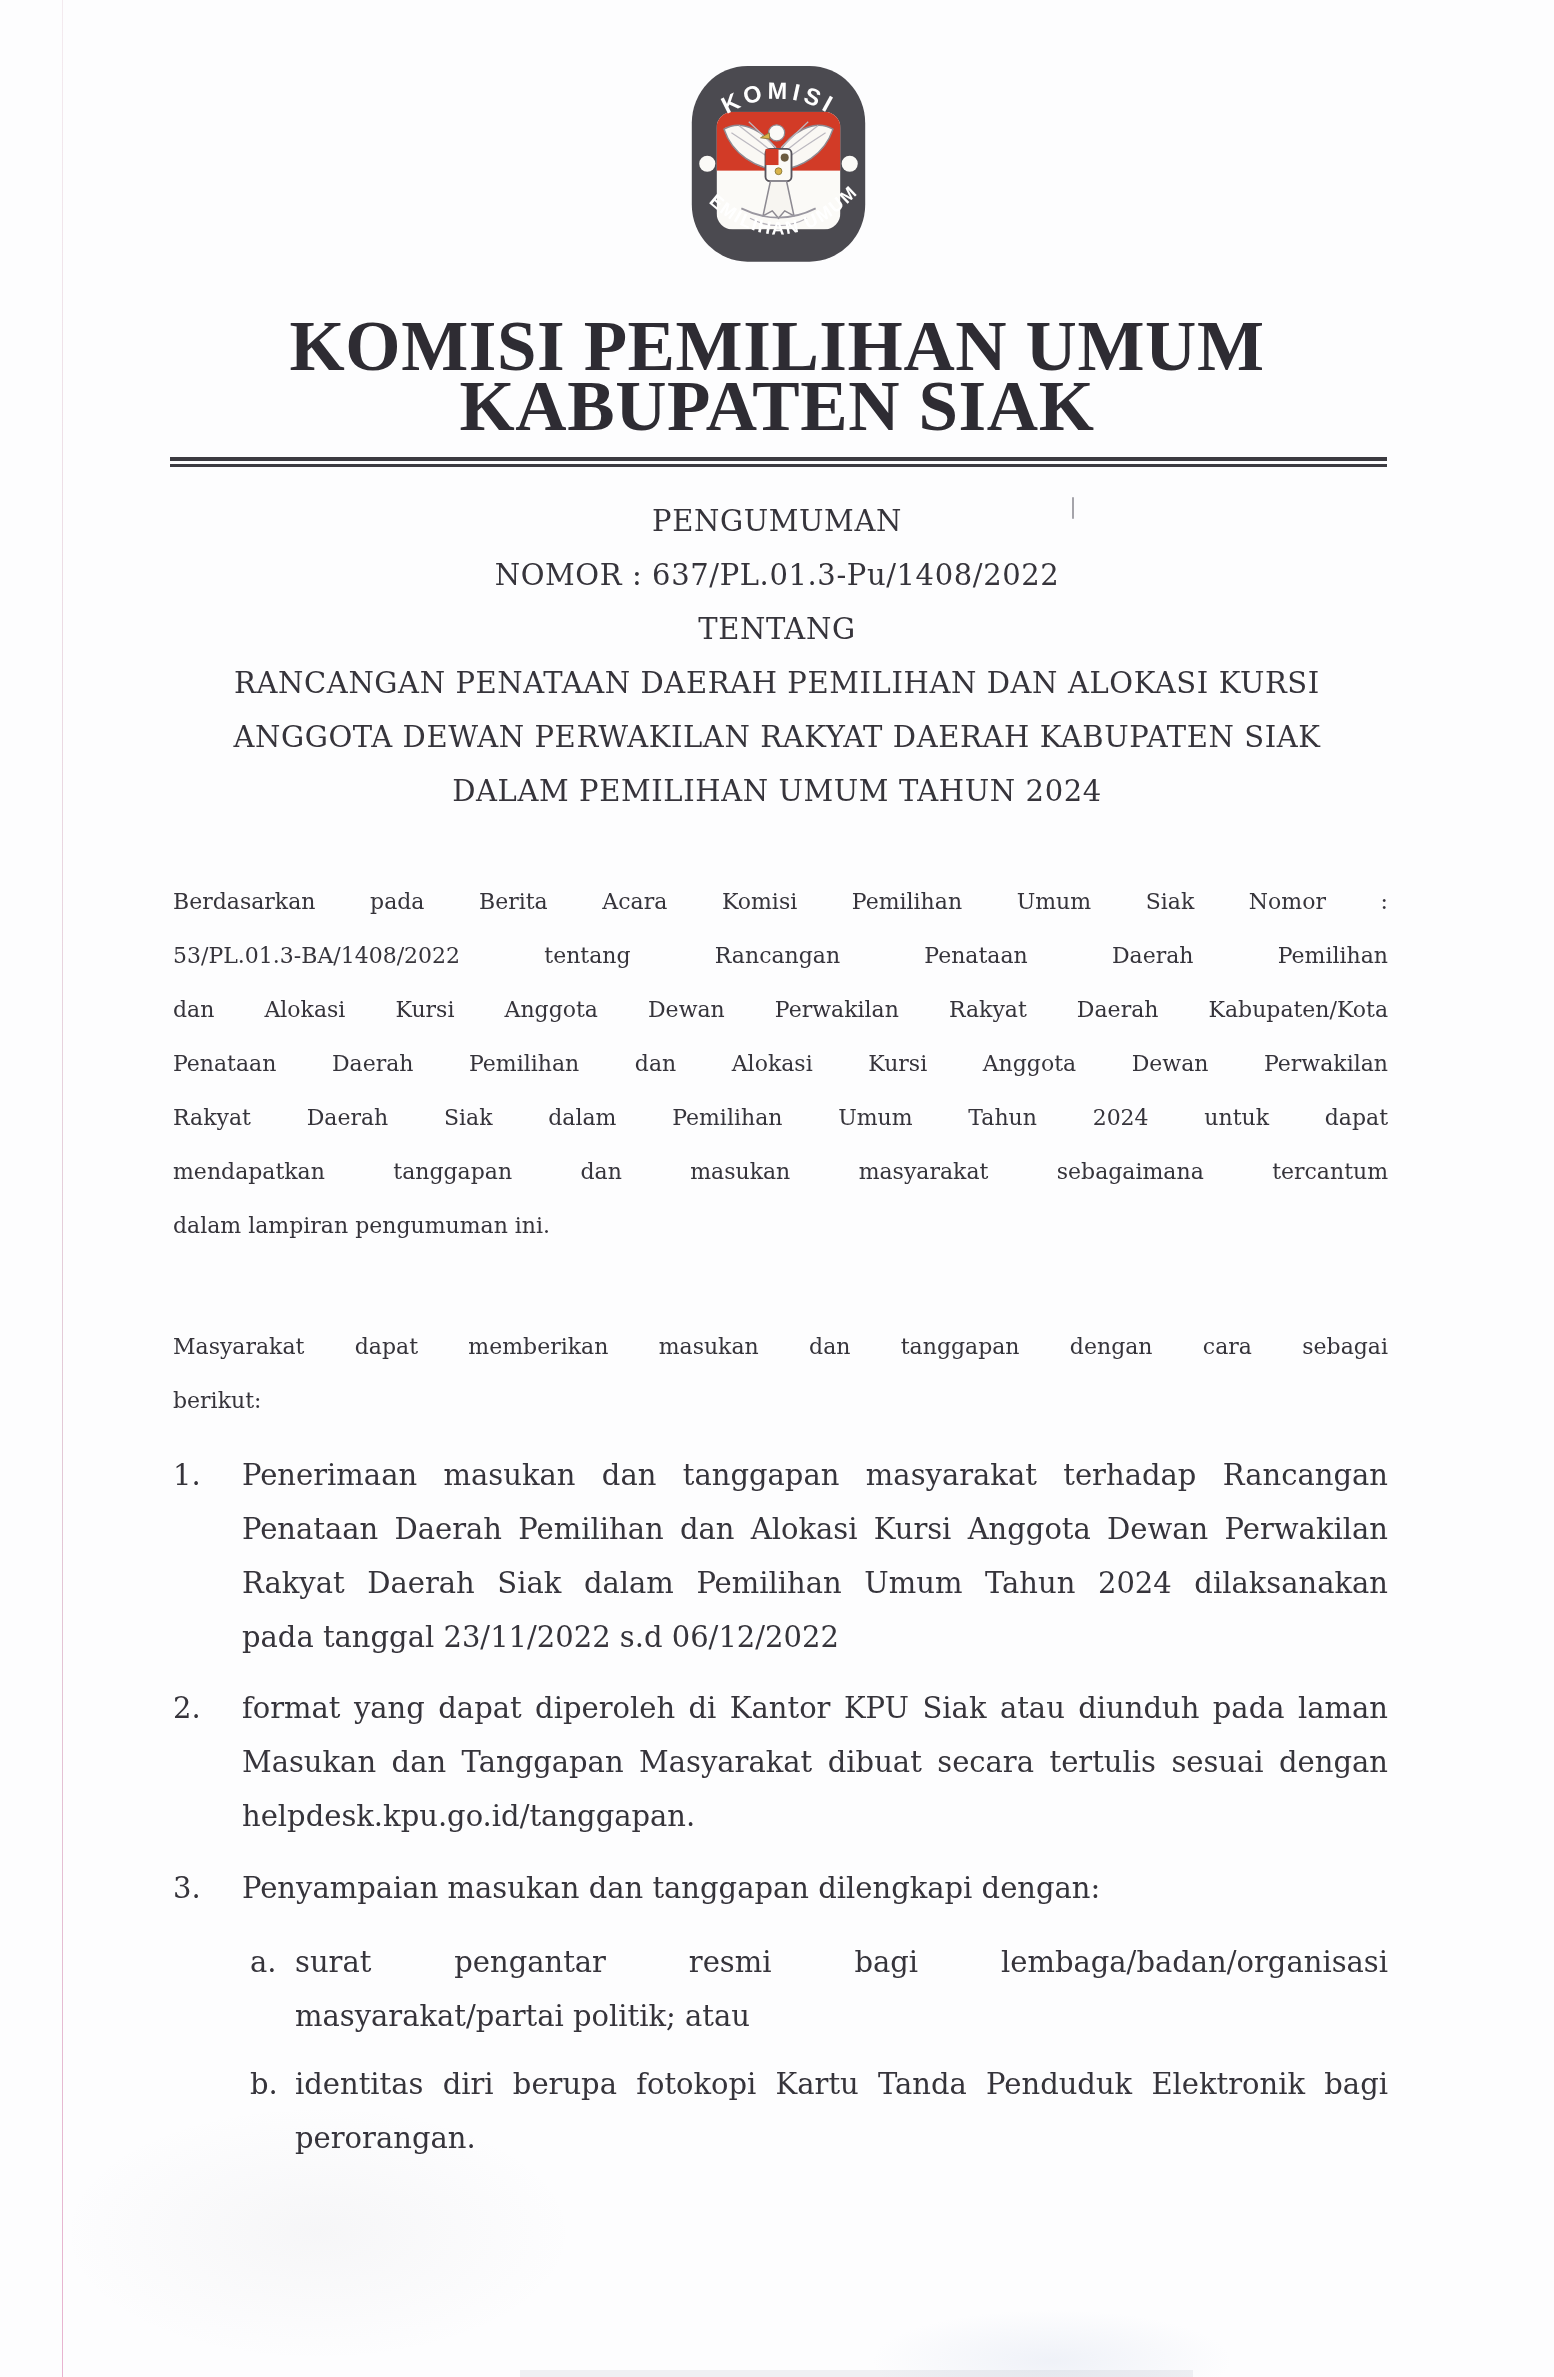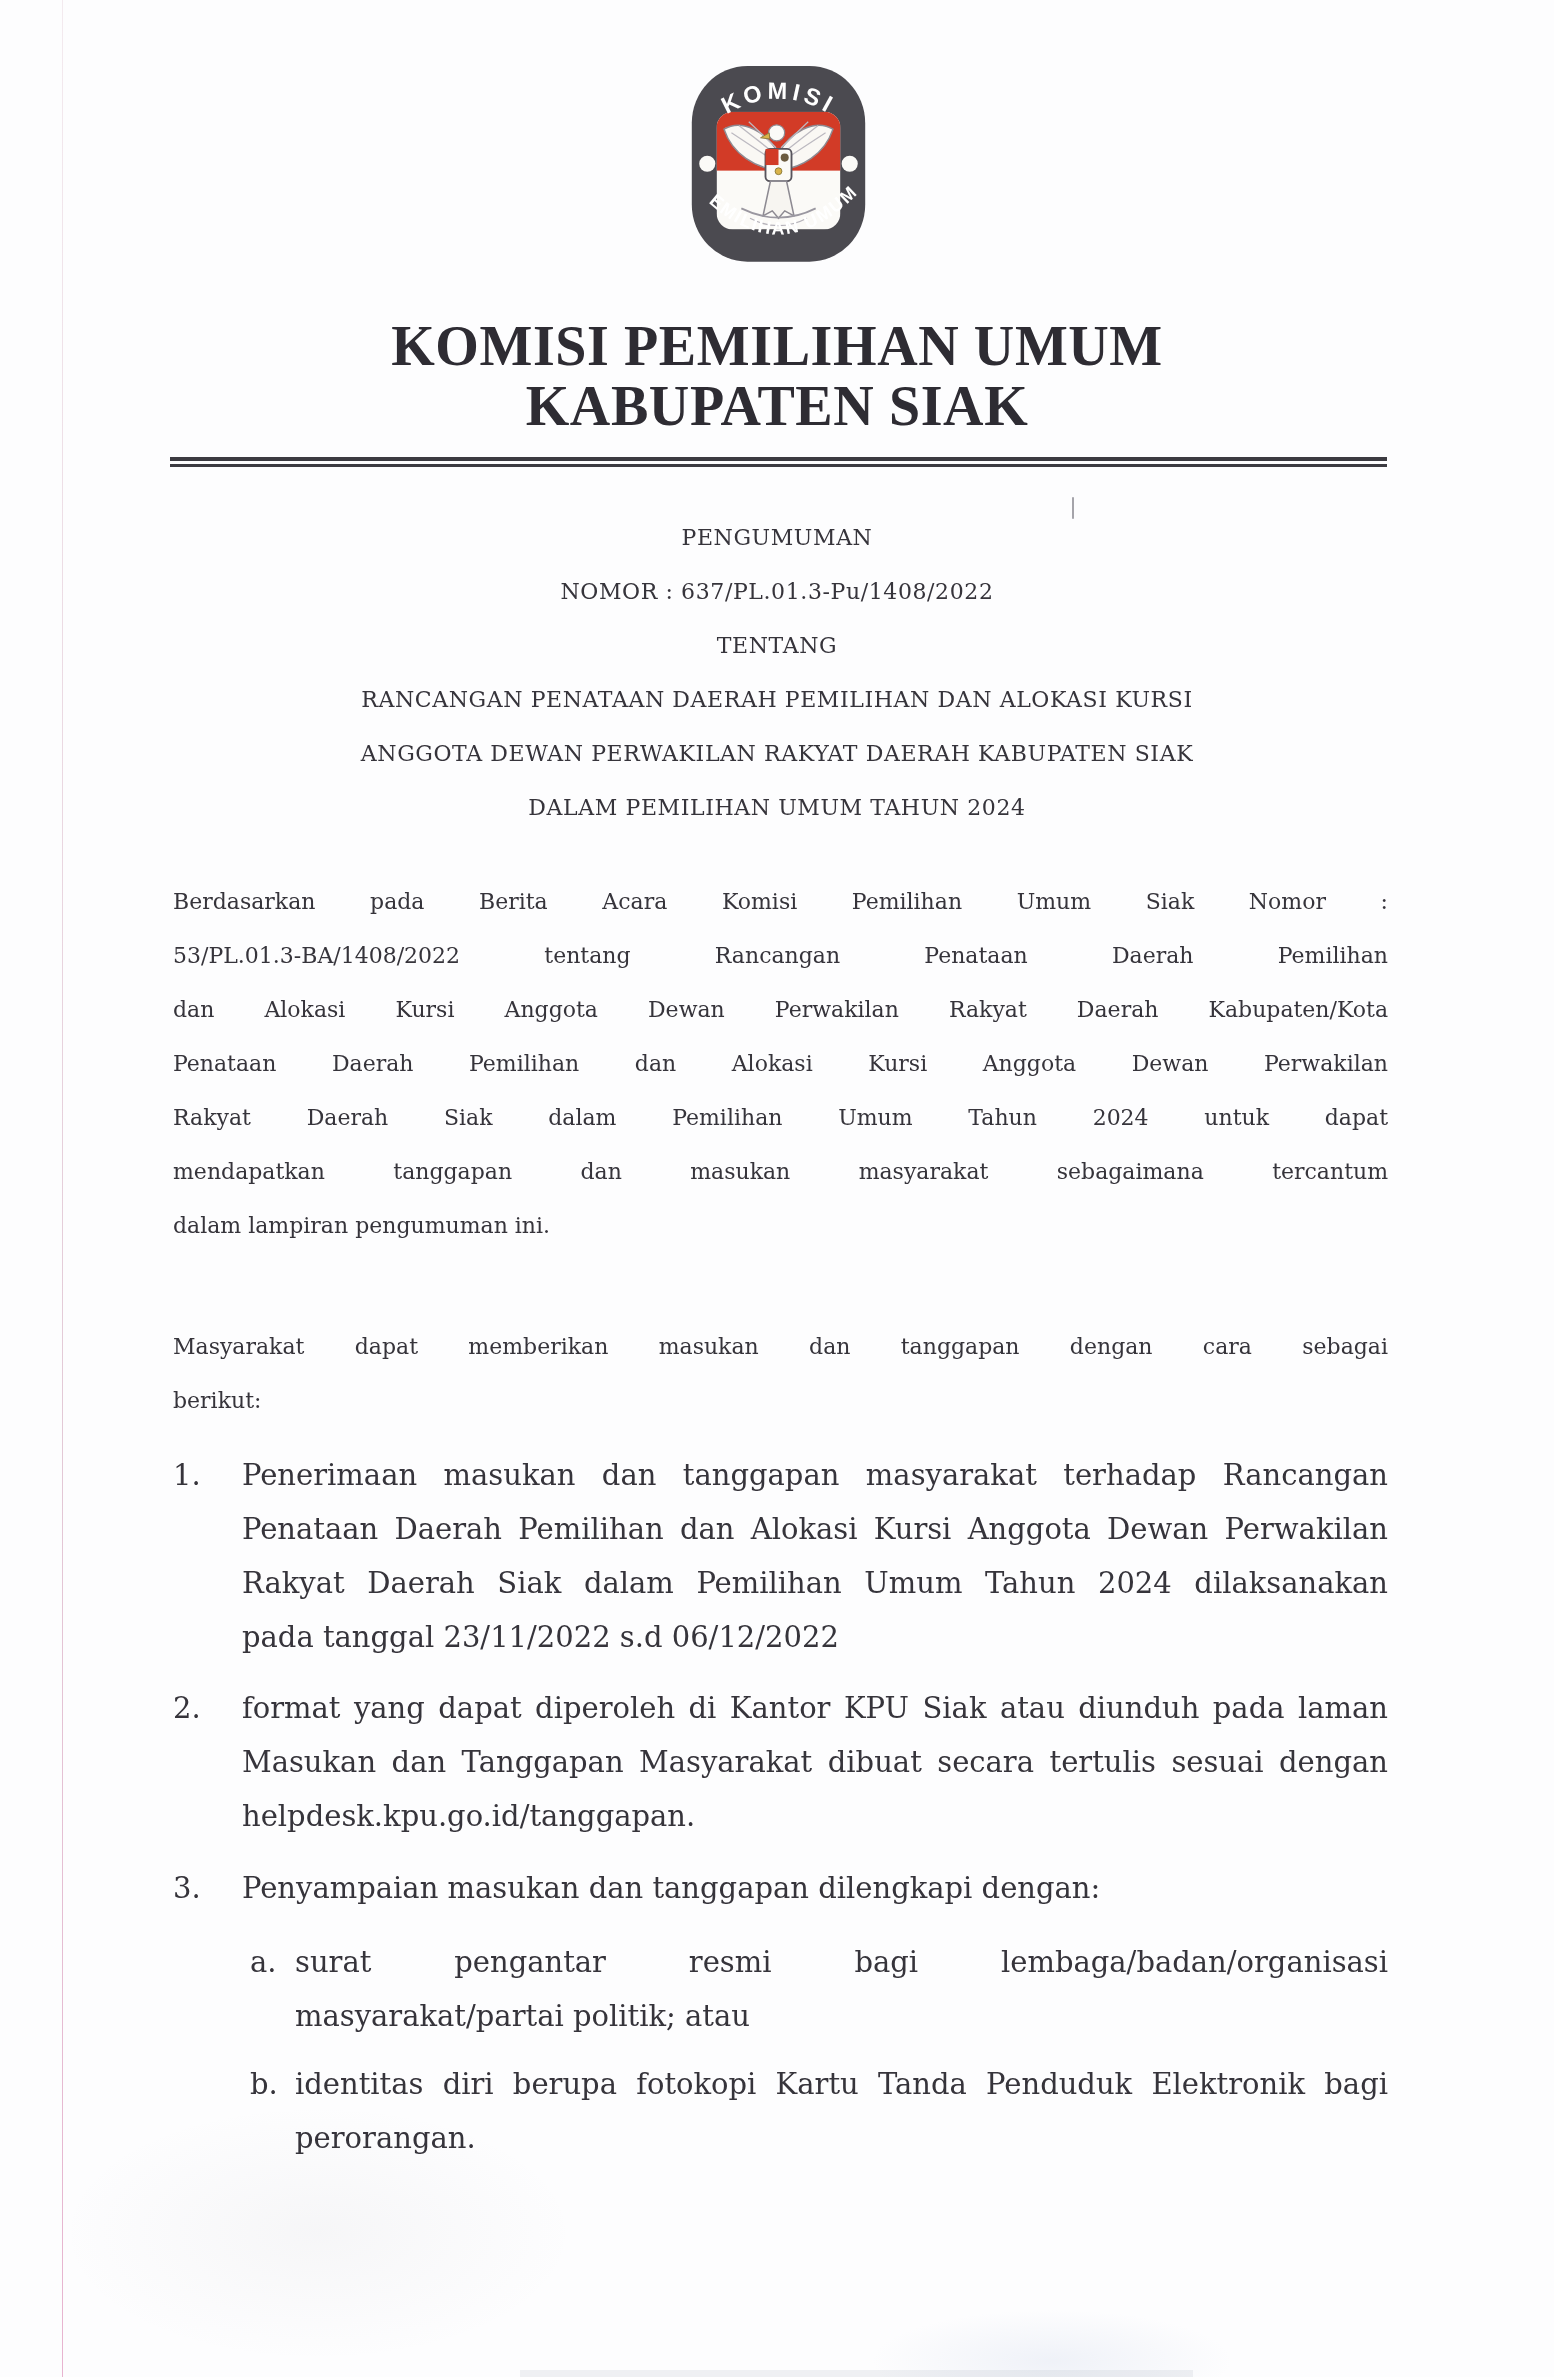--- a/index.html
+++ b/index.html
@@ -36,38 +36,38 @@
     background:rgba(120,125,145,0.10);
   }
 
   .logo-wrap{position:absolute;left:690px;top:61px;width:177px;height:218px;}
 
   .org-header{
     position:absolute;left:0;top:316px;width:100%;
     text-align:center;
     font-family:"Liberation Serif", serif;
     font-weight:bold;
-    font-size:56px;line-height:60px;
+    font-size:71px;line-height:60px;
     color:var(--ink-dark);
     letter-spacing:0.6px;
   }
   .rule-double{
     position:absolute;left:170px;top:457px;width:1217px;height:3.1px;
     border-top:4.3px solid #3c3b41;
     border-bottom:3.1px solid #3c3b41;
   }
 
   .textblock{position:absolute;color:var(--ink);}
   .textblock .ln{text-align:left;}
   .textblock .ln.j{text-align:justify;text-align-last:justify;}
   .center .ln{text-align:center !important;text-align-last:center !important;}
 
   .title-block{
-    left:98px;top:511px;width:1358px;
-    font-size:22px;line-height:54px;letter-spacing:0.6px;
+    left:98px;top:494px;width:1358px;
+    font-size:29px;line-height:54px;letter-spacing:0.6px;
   }
   .para{font-size:22px;line-height:54px;}
   #para1{left:173px;top:875px;width:1215px;}
   #para2{left:173px;top:1320px;width:1215px;}
 
   .list-item{position:absolute;font-size:29px;line-height:54px;}
   .list-item .marker{position:absolute;left:0;top:0;line-height:54px;}
   .list-item .li-text{margin-left:69px;}
   #item1{left:173px;top:1448px;width:1215px;}
   #item2{left:173px;top:1681px;width:1215px;}

